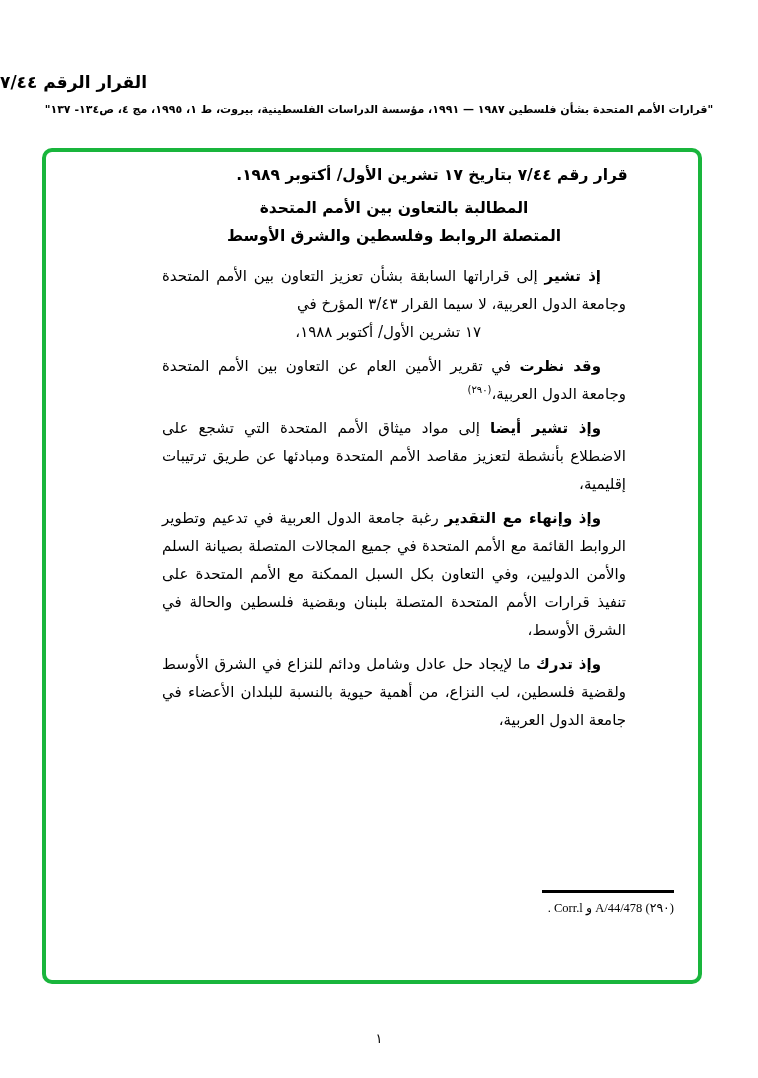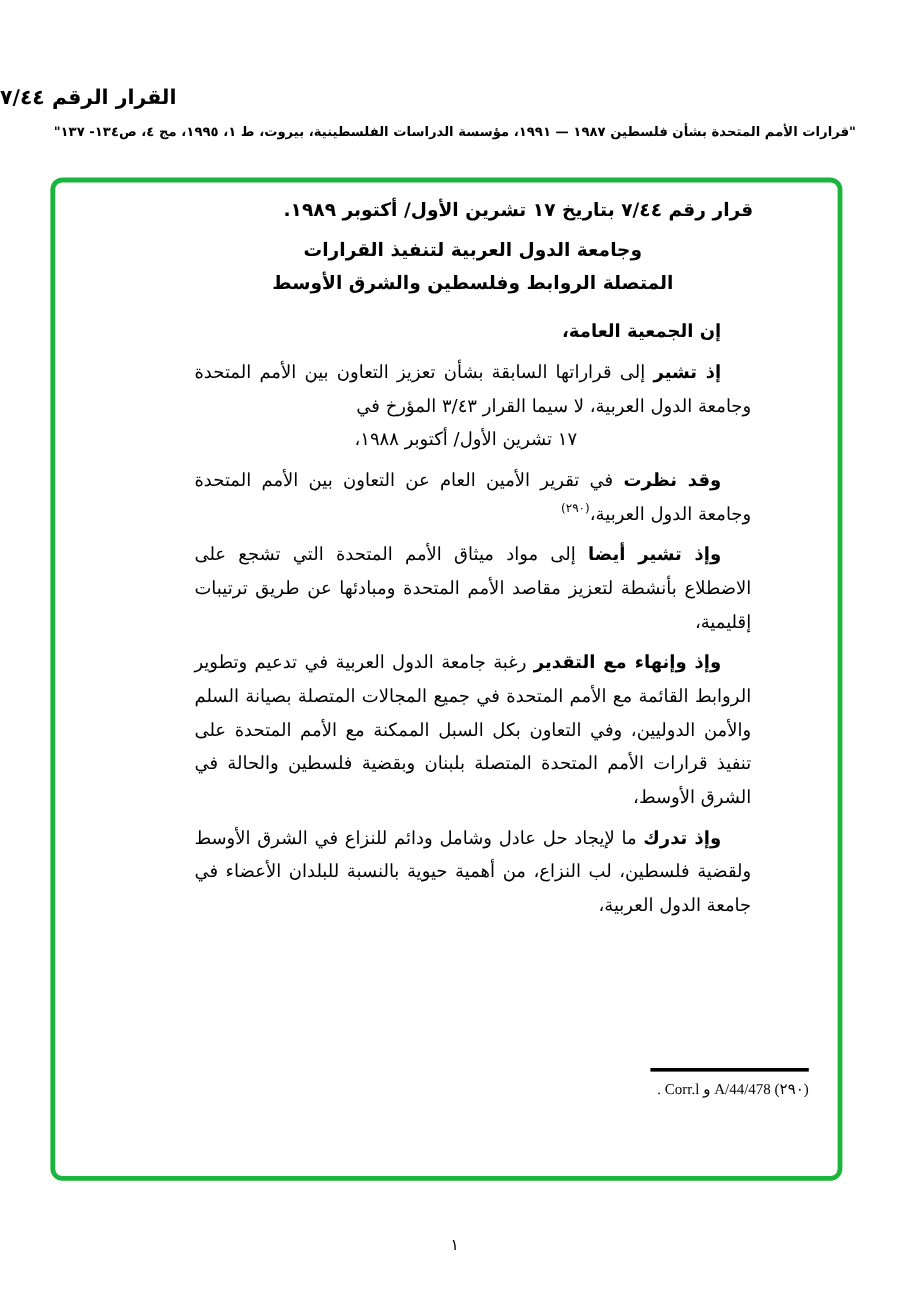--- a/index.html
+++ b/index.html
@@ -56,25 +56,24 @@
 <body style="color: rgb(0, 0, 0);">
 
 <div class="hdr-title">القرار الرقم ٧/٤٤</div>
 
 <div class="hdr-source">"قرارات الأمم المتحدة بشأن فلسطين ١٩٨٧ — ١٩٩١، مؤسسة الدراسات الفلسطينية، بيروت، ط ١، ١٩٩٥، مج ٤، ص١٣٤- ١٣٧"</div>
 
 <div class="doc-frame" style="border-color: rgb(25, 181, 60);">
   <div class="doc-content">
     <div class="doc-title">قرار رقم ٧/٤٤ بتاريخ ١٧ تشرين الأول/ أكتوبر ١٩٨٩.</div>
     <div class="doc-subject">
-      <div>وجامعة الدول العربية لتنفيذ القرارات</div>
+      <div>المطالبة بالتعاون بين الأمم المتحدة</div>
       <div>المتصلة الروابط وفلسطين والشرق الأوسط</div>
     </div>
     <div id="paras">
-  <p class="para"><span class="lead">إن الجمعية العامة،</span><span class="rest"></span></p>
 
   <p class="para"><span class="lead">إذ تشير</span><span class="rest"> إلى قراراتها السابقة بشأن تعزيز التعاون بين الأمم المتحدة وجامعة الدول العربية، لا سيما القرار ٣/٤٣ المؤرخ في</span><span class="tail">١٧ تشرين الأول/ أكتوبر ١٩٨٨،</span></p>
 
   <p class="para"><span class="lead">وقد نظرت</span><span class="rest"> في تقرير الأمين العام عن التعاون بين الأمم المتحدة وجامعة الدول العربية،</span><sup>(٢٩٠)</sup></p>
 
   <p class="para"><span class="lead">وإذ تشير أيضا</span><span class="rest"> إلى مواد ميثاق الأمم المتحدة التي تشجع على الاضطلاع بأنشطة لتعزيز مقاصد الأمم المتحدة ومبادئها عن طريق ترتيبات إقليمية،</span></p>
 
   <p class="para"><span class="lead">وإذ وإنهاء مع التقدير</span><span class="rest"> رغبة جامعة الدول العربية في تدعيم وتطوير الروابط القائمة مع الأمم المتحدة في جميع المجالات المتصلة بصيانة السلم والأمن الدوليين، وفي التعاون بكل السبل الممكنة مع الأمم المتحدة على تنفيذ قرارات الأمم المتحدة المتصلة بلبنان وبقضية فلسطين والحالة في الشرق الأوسط،</span></p>
 
   <p class="para"><span class="lead">وإذ تدرك</span><span class="rest"> ما لإيجاد حل عادل وشامل ودائم للنزاع في الشرق الأوسط ولقضية فلسطين، لب النزاع، من أهمية حيوية بالنسبة للبلدان الأعضاء في جامعة الدول العربية،</span></p>

